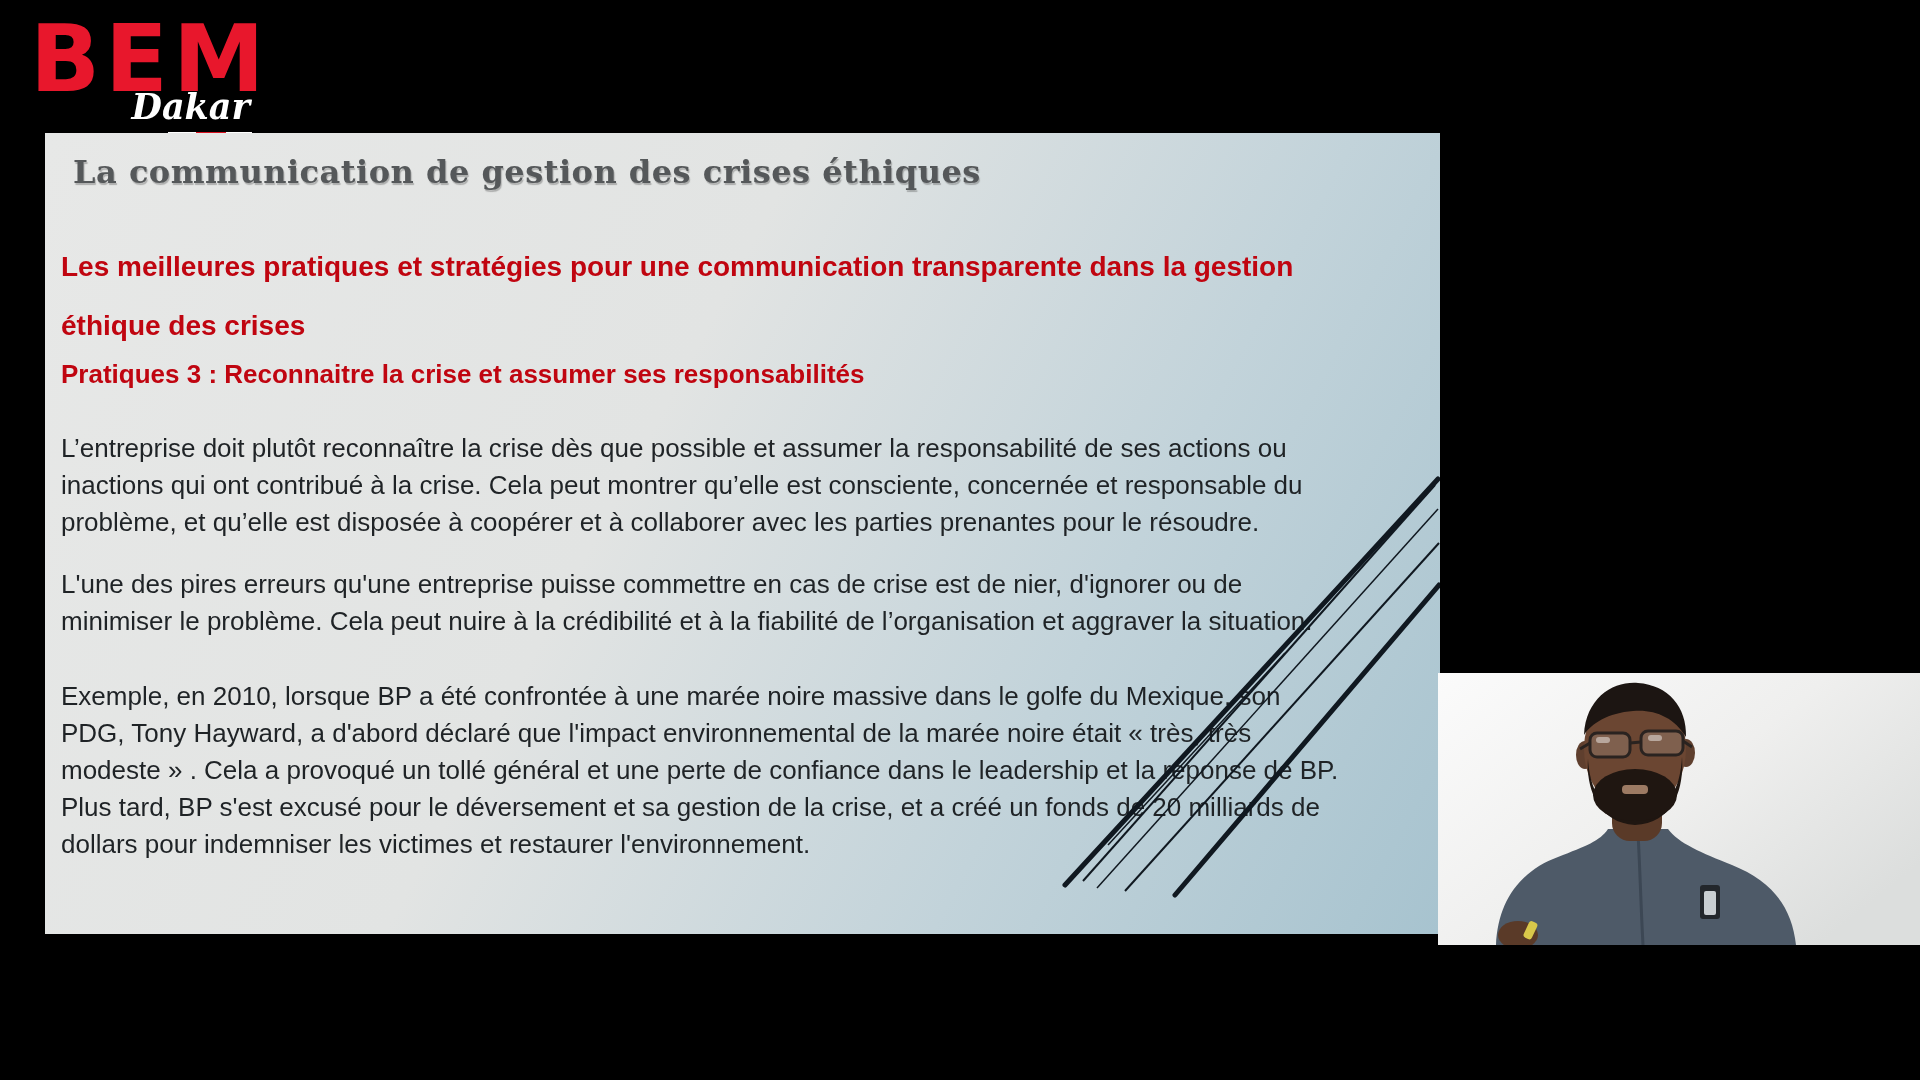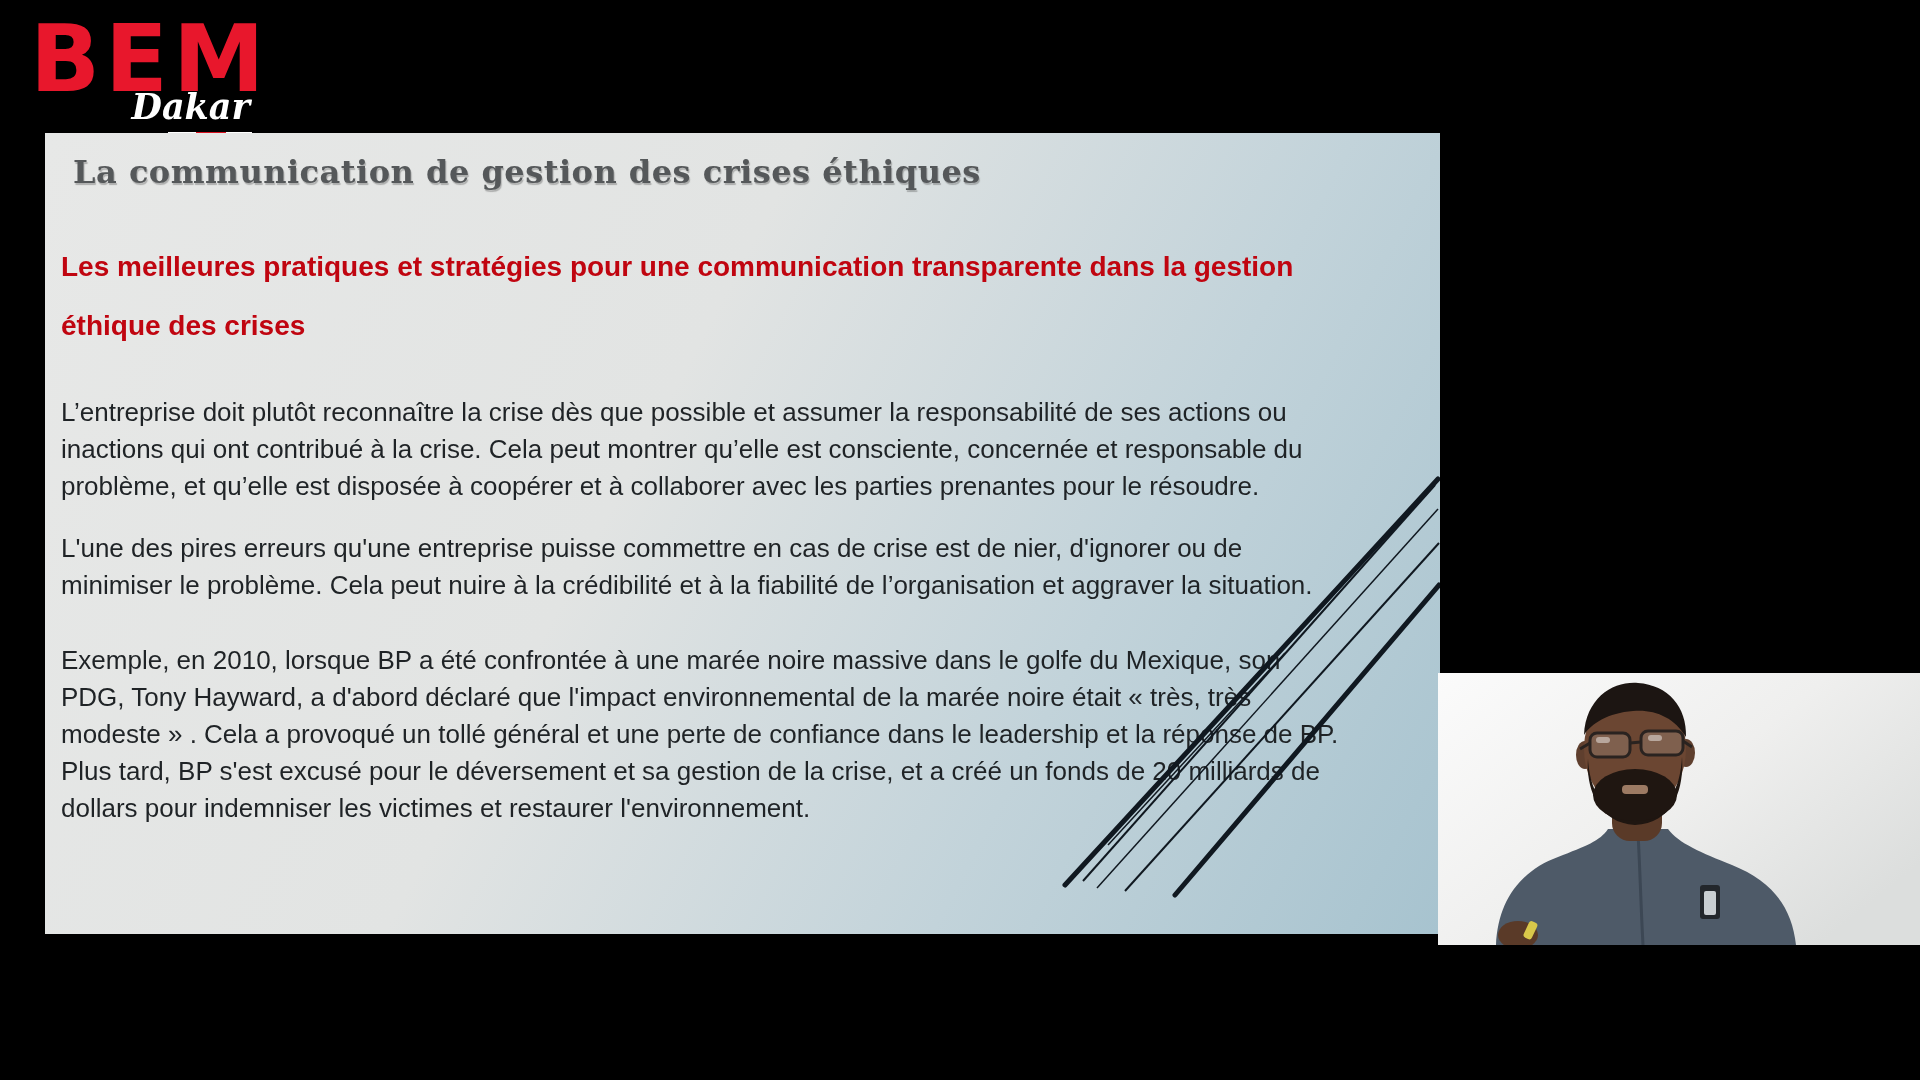--- a/index.html
+++ b/index.html
@@ -136,20 +136,21 @@
     <div class="bem">BEM</div>
     <div class="dakar">Dakar</div>
     <div class="bar">
       <div class="red-seg"></div>
     </div>
   </div>
 
   <div class="slide">
     <div class="slide-title">La communication de gestion des crises éthiques</div>
     <div class="slide-subtitle">Les meilleures pratiques et stratégies pour une communication transparente dans la gestion éthique des crises</div>
+    <div class="slide-heading">Pratiques 3 : Reconnaitre la crise et assumer ses responsabilités</div>
     <div class="slide-paragraph p2">L’entreprise doit plutôt reconnaître la crise dès que possible et assumer la responsabilité de ses actions ou inactions qui ont contribué à la crise. Cela peut montrer qu’elle est consciente, concernée et responsable du problème, et qu’elle est disposée à coopérer et à collaborer avec les parties prenantes pour le résoudre.</div>
     <div class="slide-paragraph p1">L'une des pires erreurs qu'une entreprise puisse commettre en cas de crise est de nier, d'ignorer ou de minimiser le problème. Cela peut nuire à la crédibilité et à la fiabilité de l’organisation et aggraver la situation.</div>
     <div class="slide-paragraph p3">Exemple, en 2010, lorsque BP a été confrontée à une marée noire massive dans le golfe du Mexique, son PDG, Tony Hayward, a d'abord déclaré que l'impact environnemental de la marée noire était « très, très modeste » . Cela a provoqué un tollé général et une perte de confiance dans le leadership et la réponse de BP. Plus tard, BP s'est excusé pour le déversement et sa gestion de la crise, et a créé un fonds de 20 milliards de dollars pour indemniser les victimes et restaurer l'environnement.</div>
 
     <svg class="ink-overlay" viewBox="0 0 1395 801">
       <line x1="1020" y1="752" x2="1393" y2="346" stroke="#101820" stroke-width="5" stroke-linecap="round"></line>
       <line x1="1038" y1="748" x2="1390" y2="352" stroke="#101820" stroke-width="2"></line>
       <line x1="1052" y1="755" x2="1393" y2="376" stroke="#101820" stroke-width="1.5"></line>
       <line x1="1080" y1="758" x2="1394" y2="410" stroke="#101820" stroke-width="2"></line>
       <line x1="1130" y1="762" x2="1394" y2="452" stroke="#101820" stroke-width="5" stroke-linecap="round"></line>

